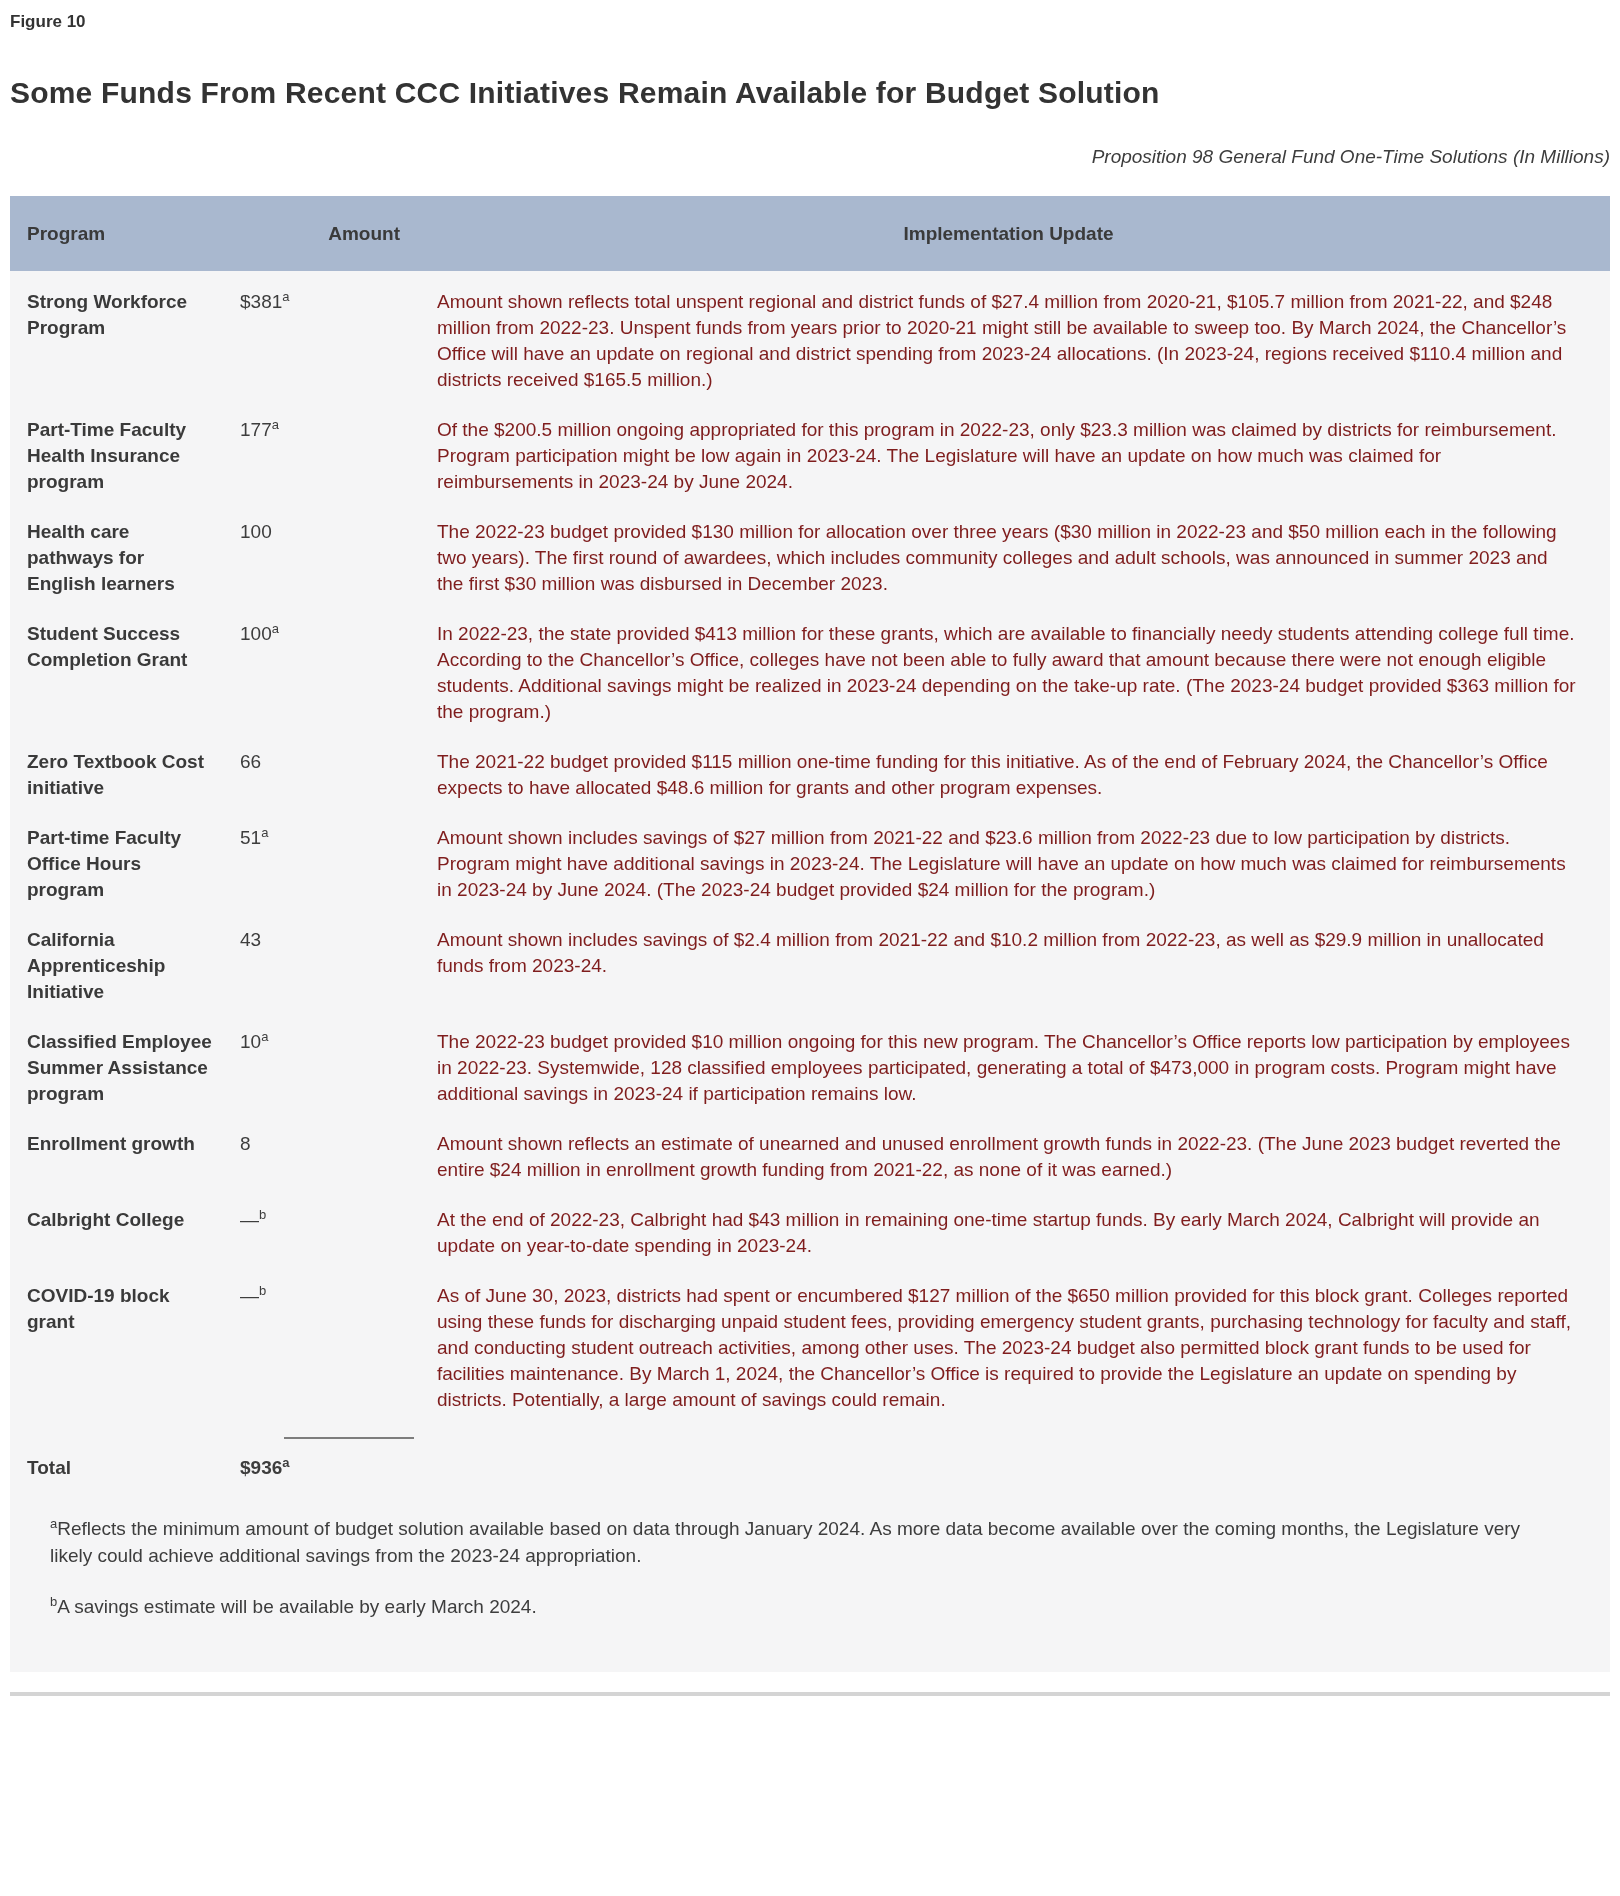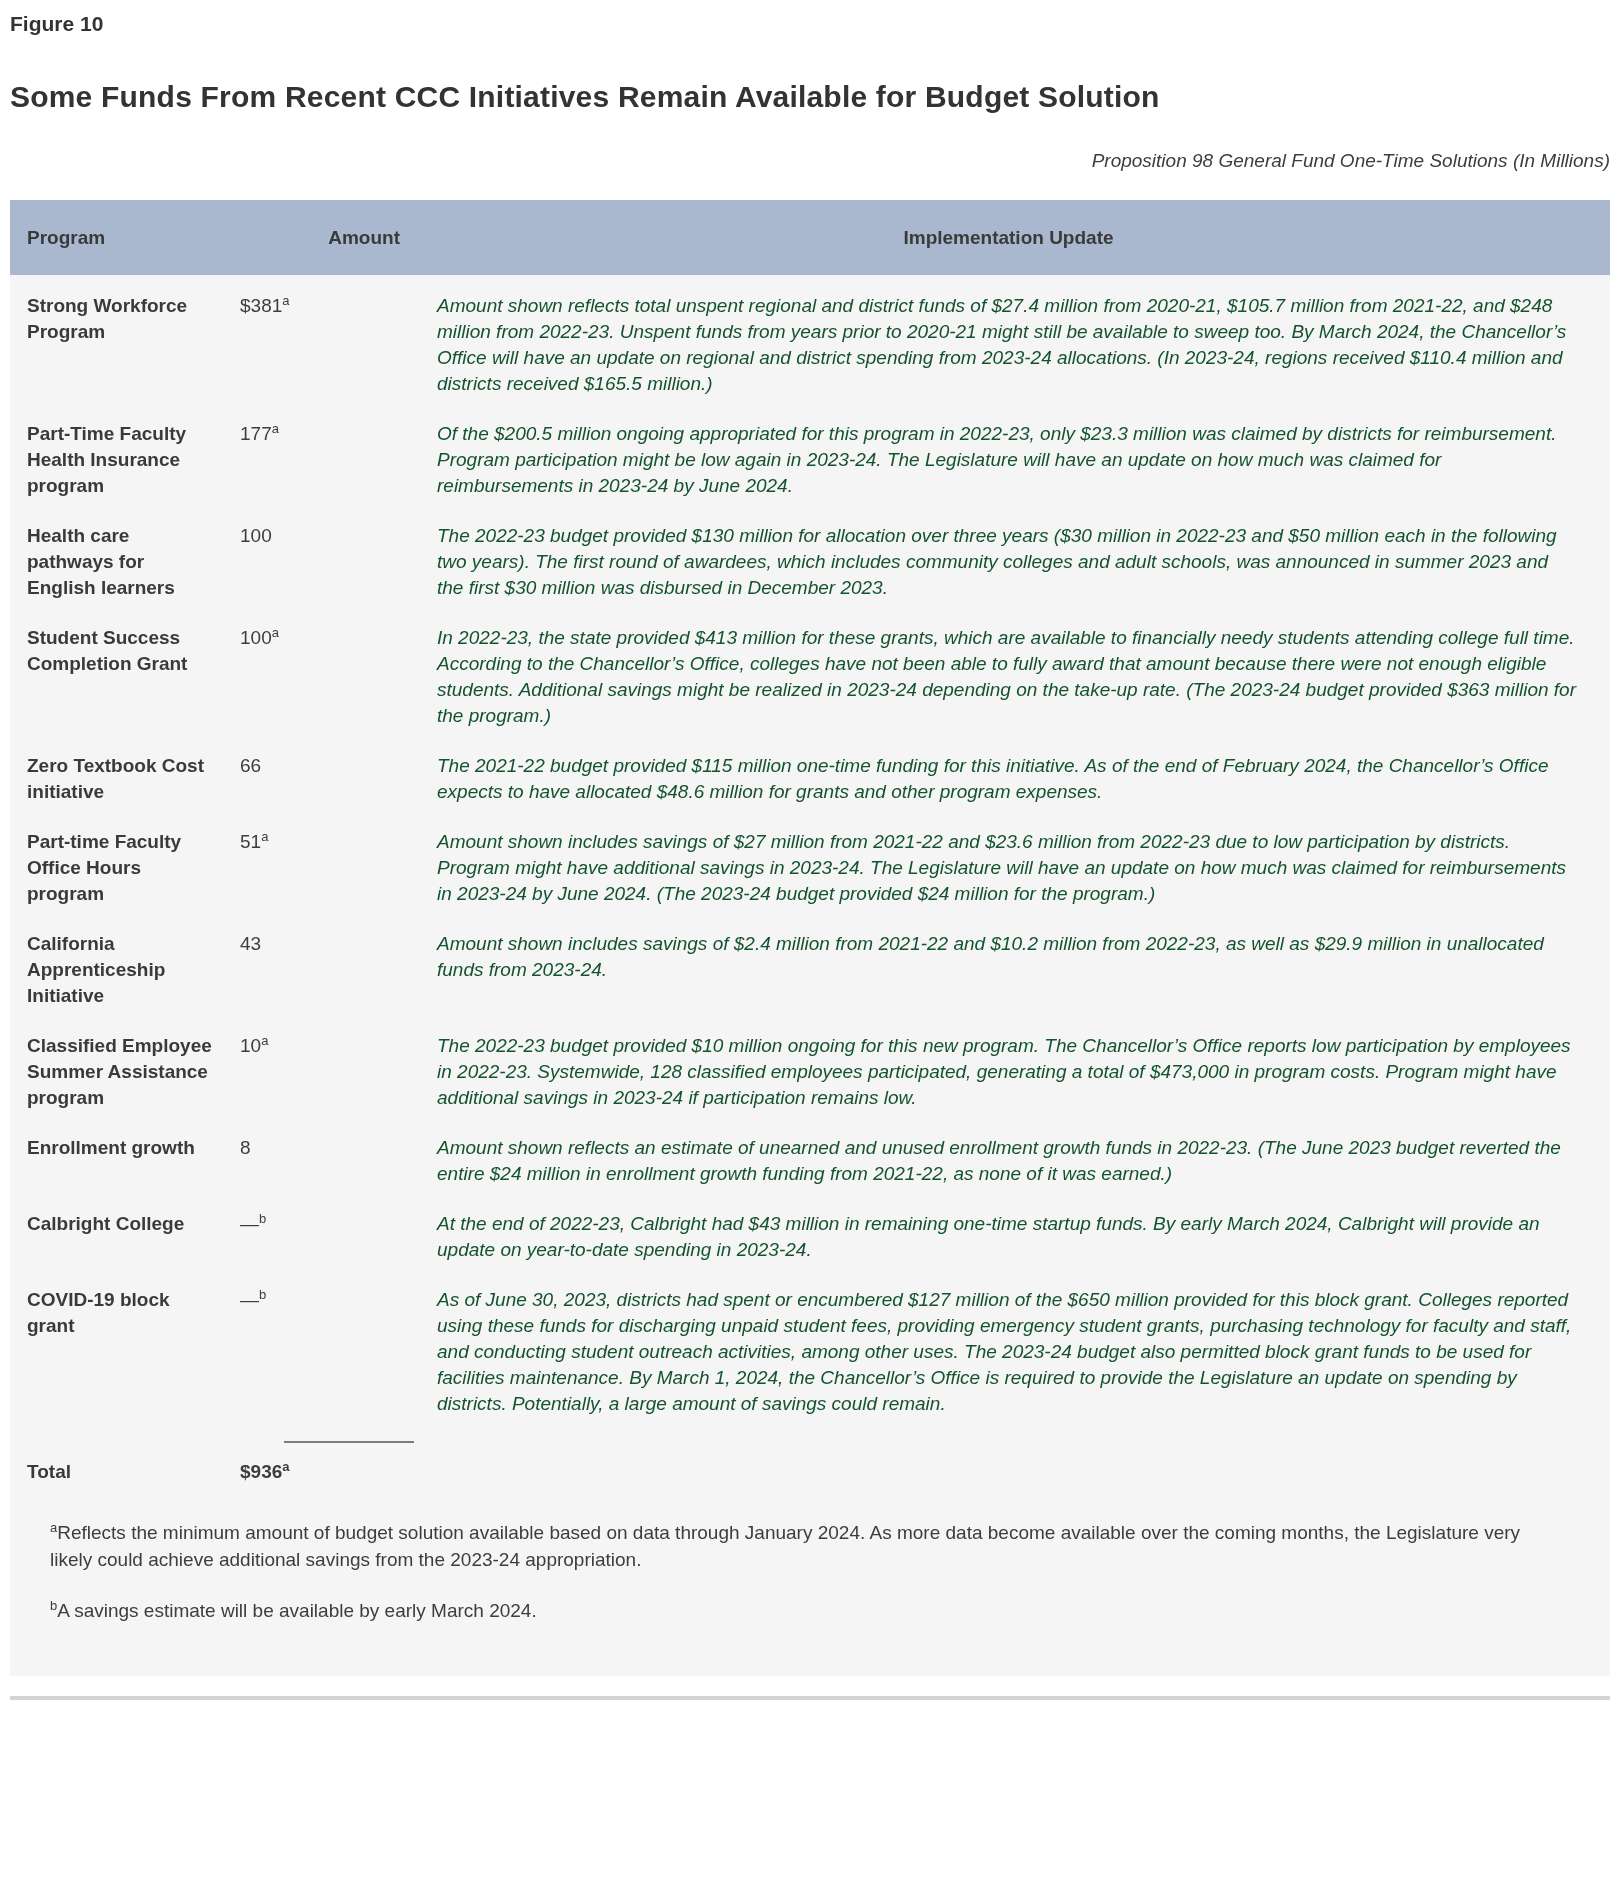--- a/index.html
+++ b/index.html
@@ -5,21 +5,21 @@
   html,body{margin:0;padding:0;background:#ffffff;}
   body{
     width:1620px;
     font-family:"Liberation Sans", sans-serif;
     color:#3d3d3d;
     -webkit-font-smoothing:antialiased;
   }
   .page{padding:10px 10px 0 10px;}
 
   .figure-label{
-    font-size:21px;
+    font-size:17px;
     font-weight:bold;
     color:#333333;
     margin:2px 0 0 0;
   }
   .figure-title{
     font-size:30px;
     font-weight:bold;
     color:#333333;
     margin:44px 0 0 0;
     letter-spacing:0.2px;
@@ -64,22 +64,21 @@
     padding-left:17px;
     white-space:pre-line;
     color:#3a3a3a;
   }
   .cell-amount{
     text-align:left;
     color:#3d3d3d;
   }
   .cell-update{
     padding:0 32px 0 37px;
-    color:#14532d;
-    font-style:italic;
+    color:#7f1d1d;
   }
   sup.fn{
     font-size:13px;
     line-height:0;
     vertical-align:super;
   }
 
   .total-rule-row{margin-top:6px;}
   .total-rule{
     width:130px;

